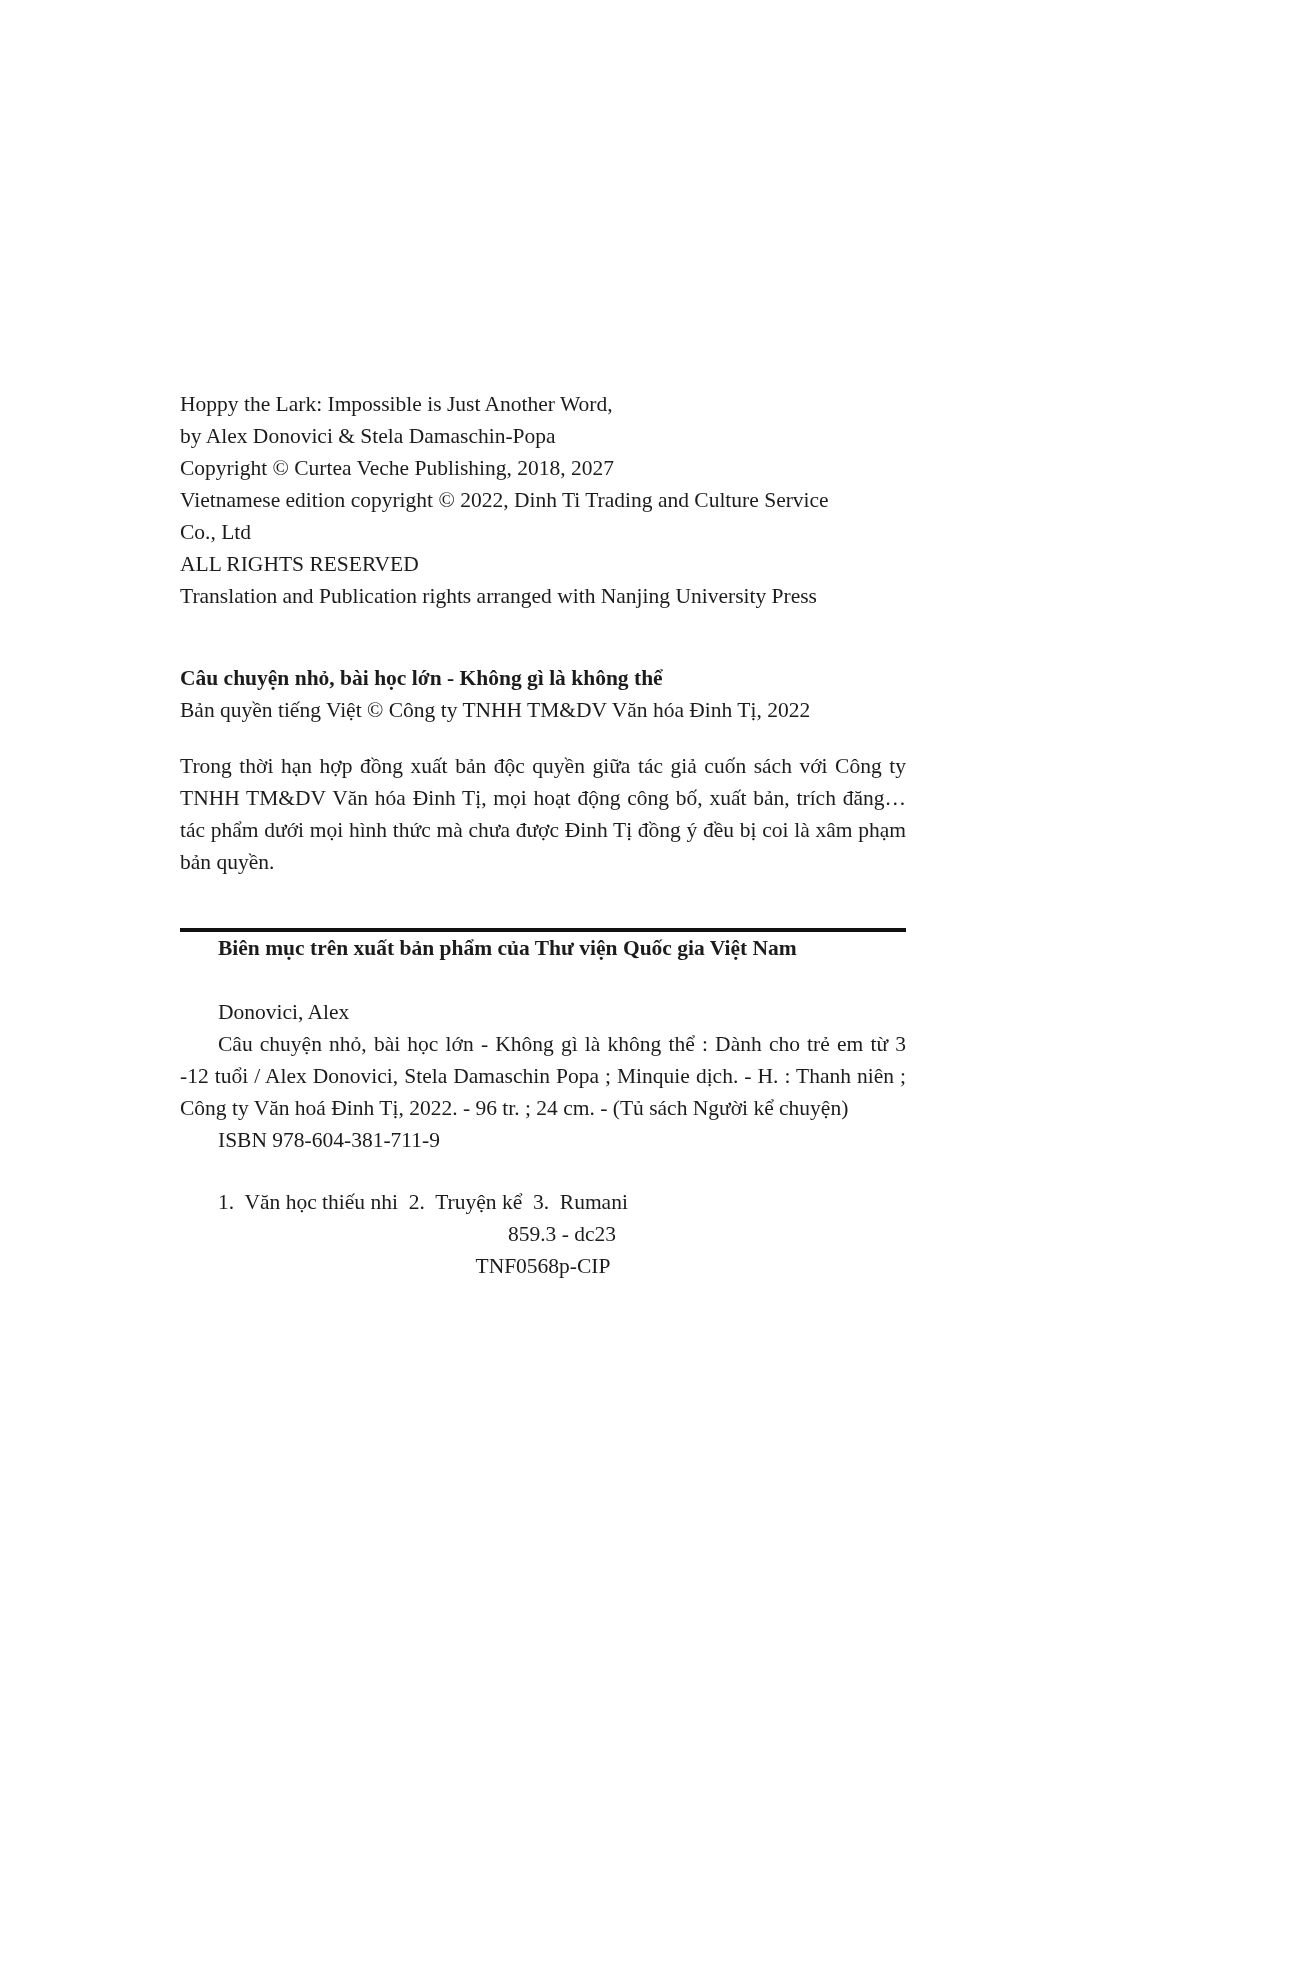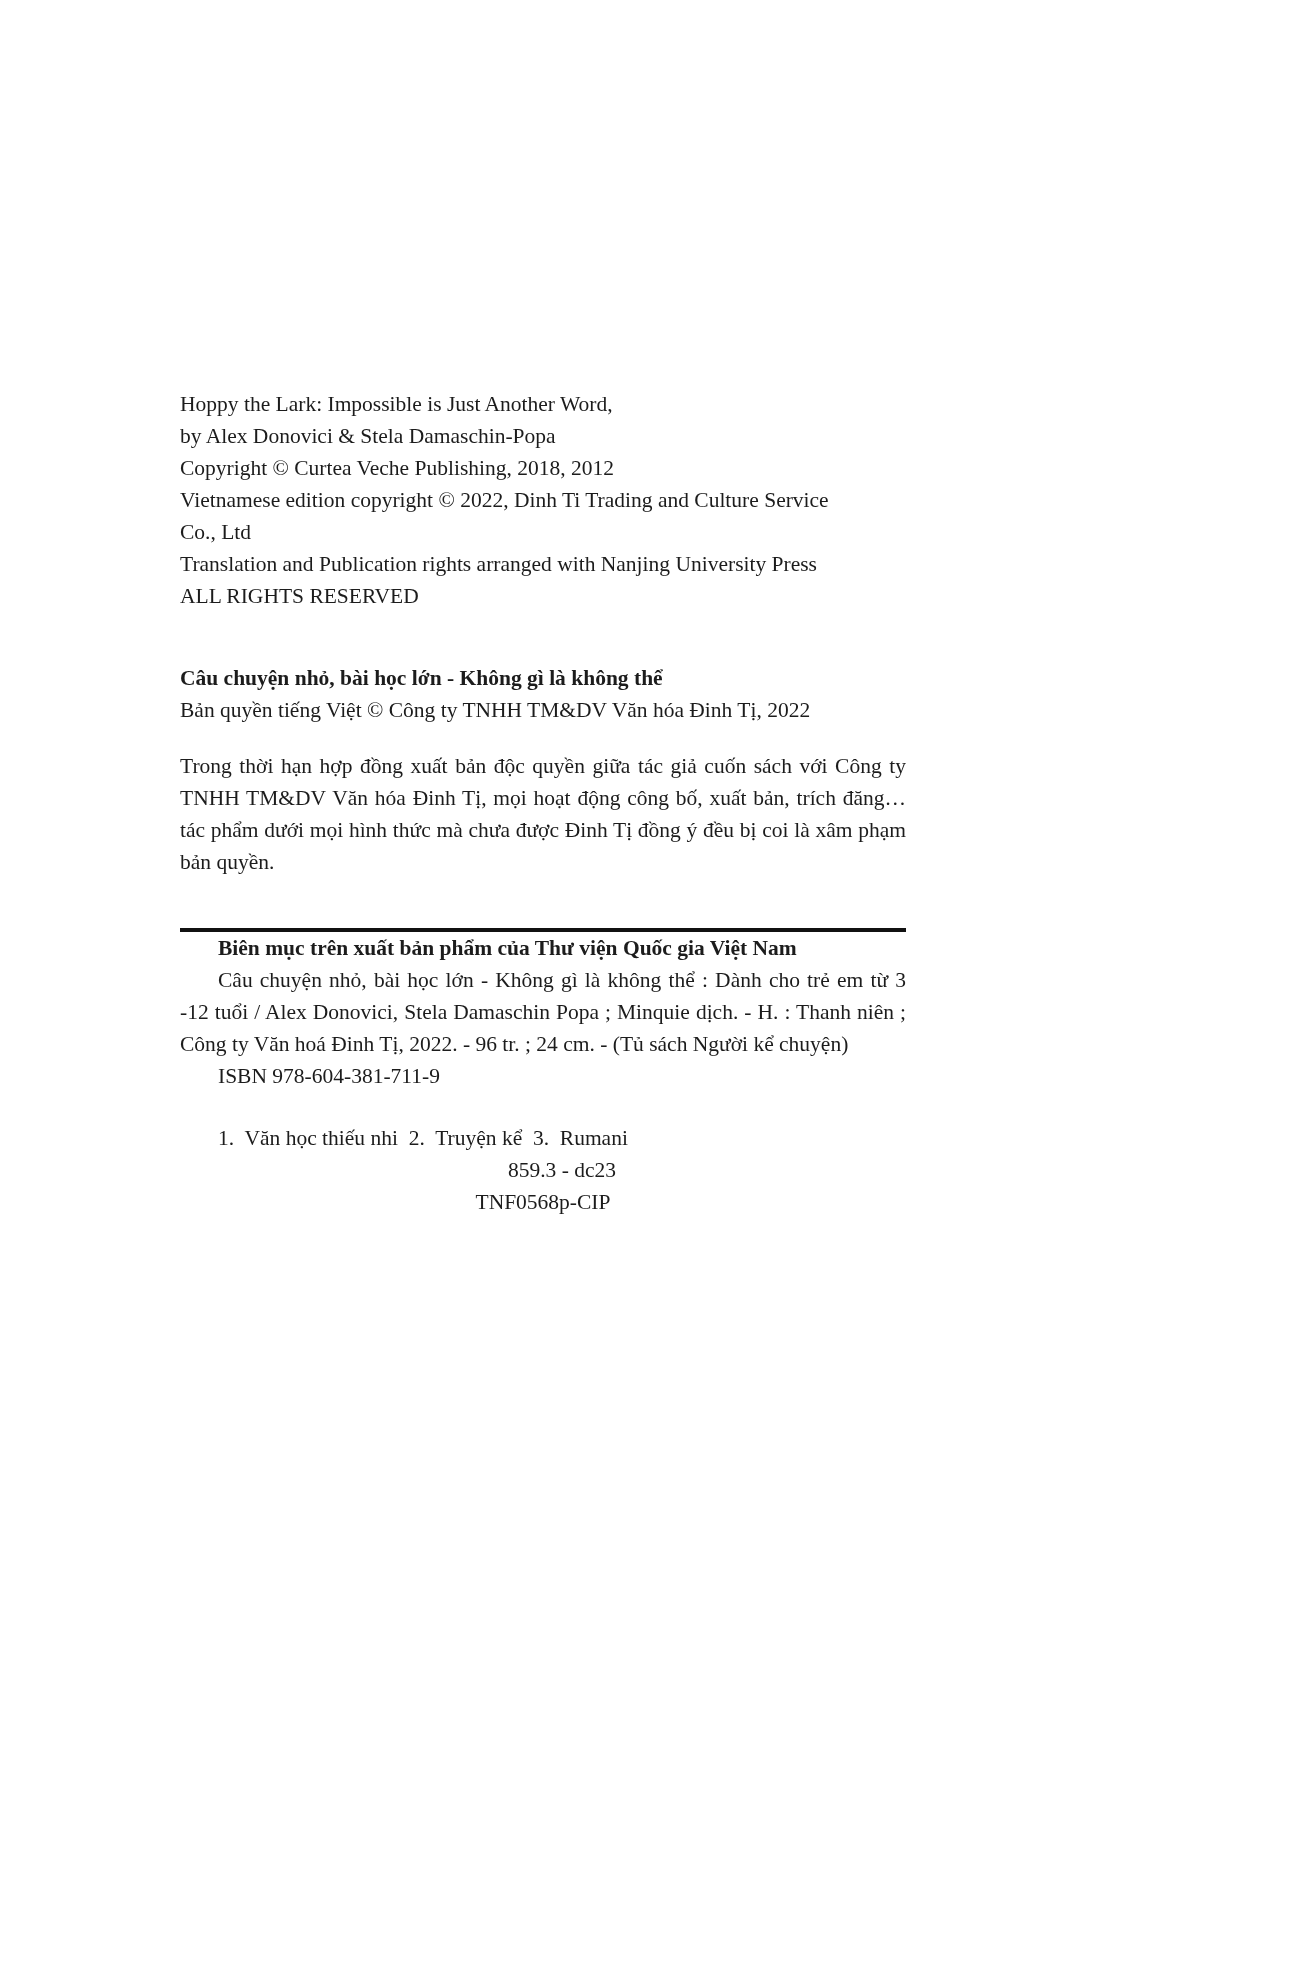--- a/index.html
+++ b/index.html
@@ -73,38 +73,39 @@
 </style>
 </head>
 <body>
 
 <div class="page">
   <div class="content">
 
     <div class="english-block">
       <div class="line">Hoppy the Lark: Impossible is Just Another Word,</div>
       <div class="line">by Alex Donovici &amp; Stela Damaschin-Popa</div>
-      <div class="line">Copyright © Curtea Veche Publishing, 2018, 2012</div>
+      <div class="line">Copyright © Curtea Veche Publishing, 2018, 2027</div>
       <div class="line">Vietnamese edition copyright © 2022, Dinh Ti Trading and Culture Service</div>
       <div class="line">Co., Ltd</div>
+      <div class="line">ALL RIGHTS RESERVED</div>
       <div class="line">Translation and Publication rights arranged with Nanjing University Press</div>
-      <div class="line">ALL RIGHTS RESERVED</div>
     </div>
 
     <div class="viet-block">
       <div class="bold">Câu chuyện nhỏ, bài học lớn - Không gì là không thể</div>
       <div>Bản quyền tiếng Việt © Công ty TNHH TM&amp;DV Văn hóa Đinh Tị, 2022</div>
     </div>
 
     <div class="notice">Trong thời hạn hợp đồng xuất bản độc quyền giữa tác giả cuốn sách với Công ty TNHH TM&amp;DV Văn hóa Đinh Tị, mọi hoạt động công bố, xuất bản, trích đăng… tác phẩm dưới mọi hình thức mà chưa được Đinh Tị đồng ý đều bị coi là xâm phạm bản quyền.</div>
 
     <div class="divider"></div>
 
     <div class="cip-heading">Biên mục trên xuất bản phẩm của Thư viện Quốc gia Việt Nam</div>
 
+    <div class="catalog-author">Donovici, Alex</div>
     <div class="catalog-desc">Câu chuyện nhỏ, bài học lớn - Không gì là không thể : Dành cho trẻ em từ 3 -12 tuổi / Alex Donovici, Stela Damaschin Popa ; Minquie dịch. - H. : Thanh niên ; Công ty Văn hoá Đinh Tị, 2022. - 96 tr. ; 24 cm. - (Tủ sách Người kể chuyện)</div>
     <div class="catalog-isbn">ISBN 978-604-381-711-9</div>
 
     <div class="subjects">1.  Văn học thiếu nhi  2.  Truyện kể  3.  Rumani</div>
     <div class="ddc">859.3 - dc23</div>
 
     <div class="cip-code">TNF0568p-CIP</div>
 
   </div>
 </div>

